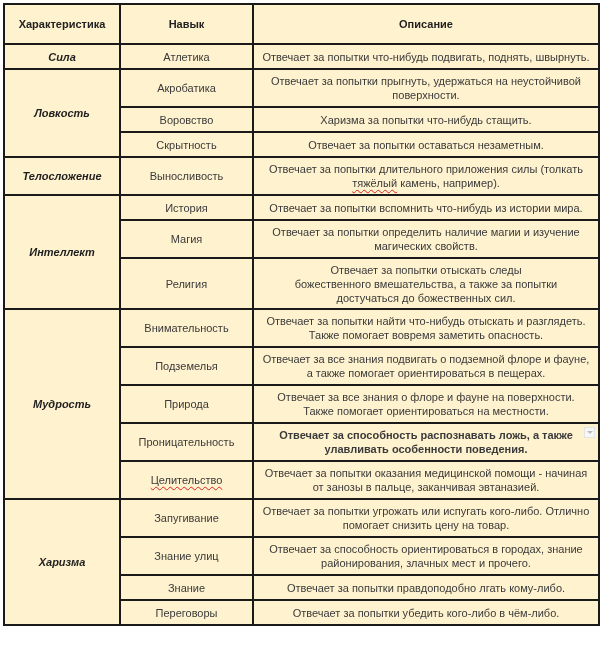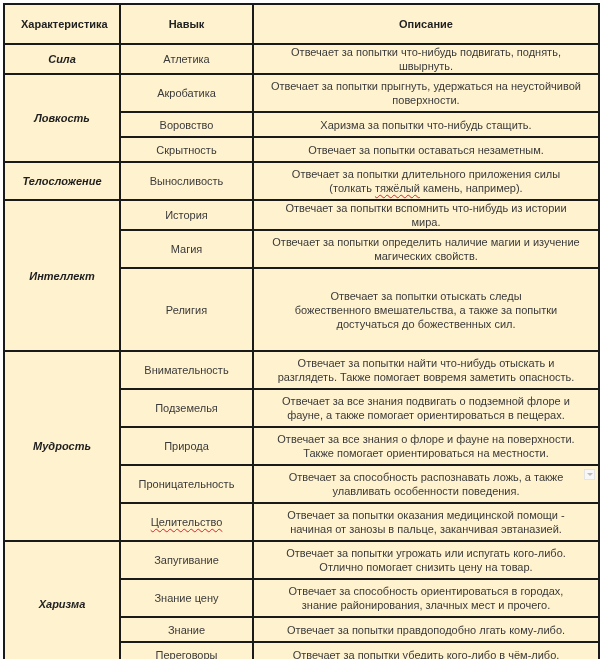--- a/index.html
+++ b/index.html
@@ -11,21 +11,21 @@
     color: #333333;
     font-size: 11px;
     line-height: 14px;
     table-layout: fixed;
     width: 595px;
   }
   table.skills td, table.skills th {
     border: 2px solid #1a1a1a;
     text-align: center;
     vertical-align: middle;
-    padding: 0 16px;
+    padding: 0 8px;
   }
   table.skills th { font-weight: bold; color: #222; height: 38px; }
   col.c1 { width: 116px; }
   col.c2 { width: 133px; }
   col.c3 { width: 346px; }
   td.char { font-weight: bold; font-style: italic; color: #1f1f1f; }
   td.skill { color: #3a3a3a; }
   td.desc { color: #3a3a3a; border-radius: 10px; }
   .spell { text-decoration: underline wavy #d22; text-decoration-thickness: 1px; text-underline-offset: 2px; }
   .dd-icon {
@@ -90,55 +90,55 @@
       <td class="char" rowspan="3">Интеллект</td>
       <td class="skill">История</td>
       <td class="desc">Отвечает за попытки вспомнить что-нибудь из истории мира.</td>
     </tr>
     <tr class="h2">
       <td class="skill">Магия</td>
       <td class="desc">Отвечает за попытки определить наличие магии и изучение магических свойств.</td>
     </tr>
     <tr class="h3">
       <td class="skill">Религия</td>
-      <td class="desc" style="padding:16px 40px;">Отвечает за попытки отыскать следы божественного вмешательства, а также за попытки достучаться до божественных сил.</td>
+      <td class="desc" style="padding:0 40px;">Отвечает за попытки отыскать следы божественного вмешательства, а также за попытки достучаться до божественных сил.</td>
     </tr>
 
     <tr class="h2">
       <td class="char" rowspan="5">Мудрость</td>
       <td class="skill">Внимательность</td>
       <td class="desc">Отвечает за попытки найти что-нибудь отыскать и разглядеть. Также помогает вовремя заметить опасность.</td>
     </tr>
     <tr class="h2">
       <td class="skill">Подземелья</td>
       <td class="desc">Отвечает за все знания подвигать о подземной флоре и фауне, а также помогает ориентироваться в пещерах.</td>
     </tr>
     <tr class="h2">
       <td class="skill">Природа</td>
       <td class="desc">Отвечает за все знания о флоре и фауне на поверхности. Также помогает ориентироваться на местности.</td>
     </tr>
     <tr class="h2">
       <td class="skill">Проницательность</td>
-      <td class="desc rel" style="padding:0 24px;">
+      <td class="desc rel" style="padding:0 24px;font-weight:bold;">
         <span>Отвечает за способность распознавать ложь, а также улавливать особенности поведения.</span>
         <span class="dd-icon"></span>
       </td>
     </tr>
     <tr class="h2">
       <td class="skill"><span class="spell">Целительство</span></td>
       <td class="desc">Отвечает за попытки оказания медицинской помощи - начиная от занозы в пальце, заканчивая эвтаназией.</td>
     </tr>
 
     <tr class="h2">
       <td class="char" rowspan="4">Харизма</td>
       <td class="skill">Запугивание</td>
       <td class="desc">Отвечает за попытки угрожать или испугать кого-либо. Отлично помогает снизить цену на товар.</td>
     </tr>
     <tr class="h2">
-      <td class="skill">Знание цену</td>
+      <td class="skill">Знание улиц</td>
       <td class="desc">Отвечает за способность ориентироваться в городах, знание районирования, злачных мест и прочего.</td>
     </tr>
     <tr class="h1">
       <td class="skill">Знание</td>
       <td class="desc">Отвечает за попытки правдоподобно лгать кому-либо.</td>
     </tr>
     <tr class="h1">
       <td class="skill">Переговоры</td>
       <td class="desc">Отвечает за попытки убедить кого-либо в чём-либо.</td>
     </tr>

